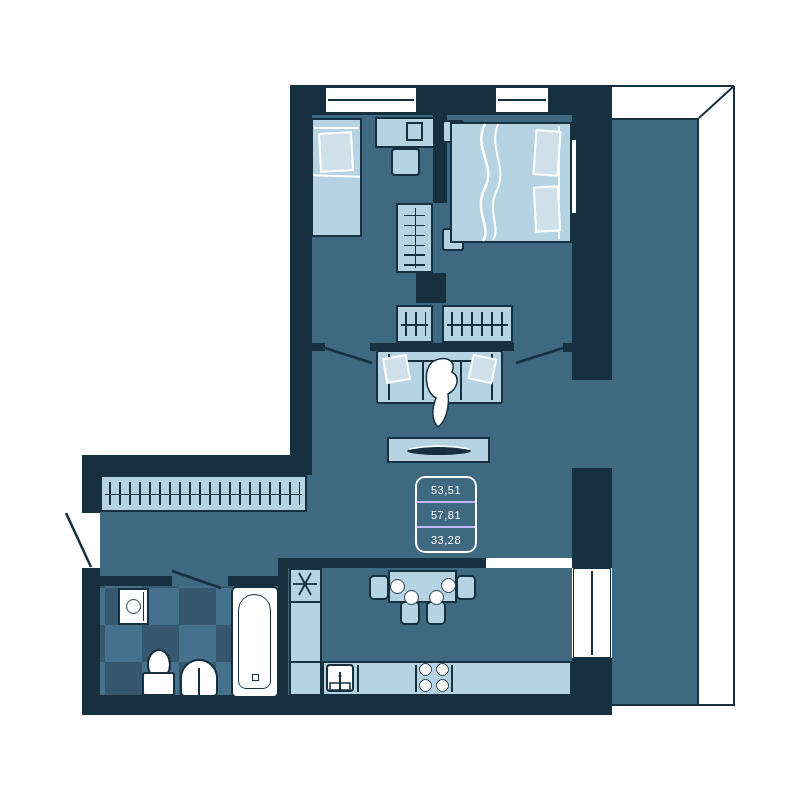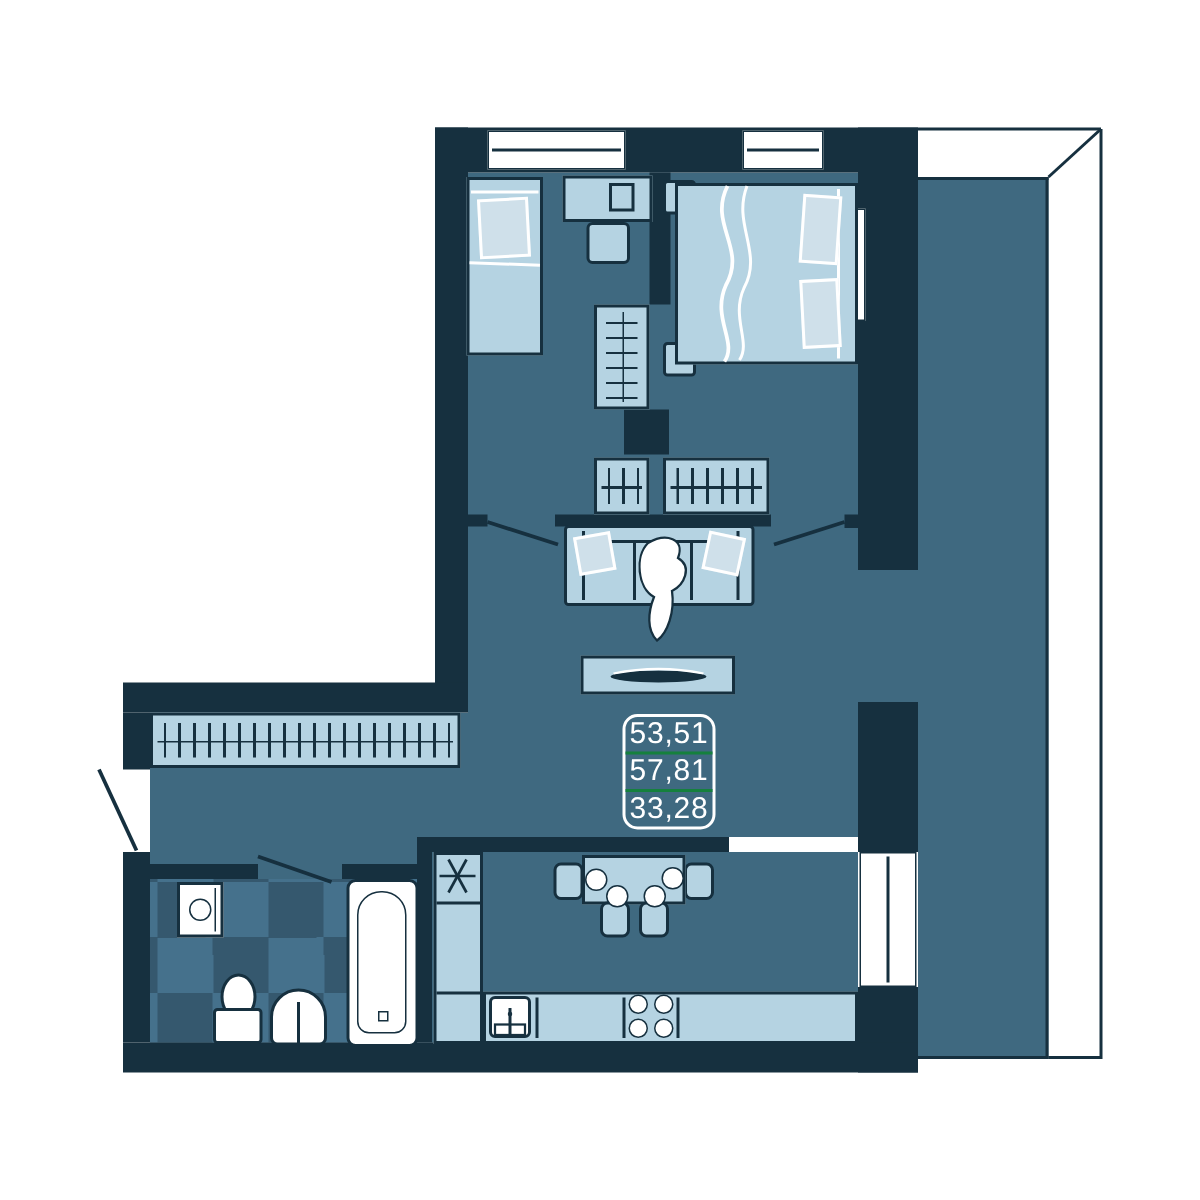--- a/index.html
+++ b/index.html
@@ -20,23 +20,23 @@
   .ticks-v{position:absolute;left:7px;right:5px;top:16%;bottom:16%;
     background-image:repeating-linear-gradient(90deg,#16303f 0,#16303f 1.5px,transparent 1.5px,transparent 10px);}
   .ticks-h{position:absolute;top:7px;bottom:5px;left:18%;right:18%;
     background-image:repeating-linear-gradient(0deg,#16303f 0,#16303f 1.5px,transparent 1.5px,transparent 10px);}
   .divline-v{position:absolute;top:2px;bottom:2px;width:1.5px;background:#16303f;}
   .divline-h{position:absolute;left:2px;right:2px;height:1.5px;background:#16303f;}
   .plate{position:absolute;width:15px;height:15px;border-radius:50%;background:#fff;border:1.5px solid #16303f;box-sizing:border-box;}
   .burner{position:absolute;width:13px;height:13px;border-radius:50%;background:#fff;border:1.5px solid #16303f;box-sizing:border-box;}
   .chair{background:#b5d3e2;border:2px solid #16303f;border-radius:5px;box-sizing:border-box;}
   #area-box{border:2px solid #ffffff;border-radius:10px;display:flex;flex-direction:column;
-    color:#ffffff;font-size:20px;letter-spacing:.5px;}
+    color:#ffffff;font-size:11px;letter-spacing:.5px;}
   #area-box .row{flex:1;display:flex;align-items:center;justify-content:center;}
-  #area-box .row + .row{border-top:2px solid #15803d;}
+  #area-box .row + .row{border-top:2px solid #c4b5fd;}
   svg.overlay{position:absolute;left:0;top:0;pointer-events:none;}
 </style>
 </head>
 <body>
 
 <div id="stage">
 
   <div class="abs floor" style="left:312px;top:115px;width:260px;height:443px;"></div>
   <div class="abs floor" style="left:100px;top:475px;width:212px;height:220px;"></div>
   <div class="abs floor" style="left:288px;top:568px;width:284px;height:127px;"></div>

